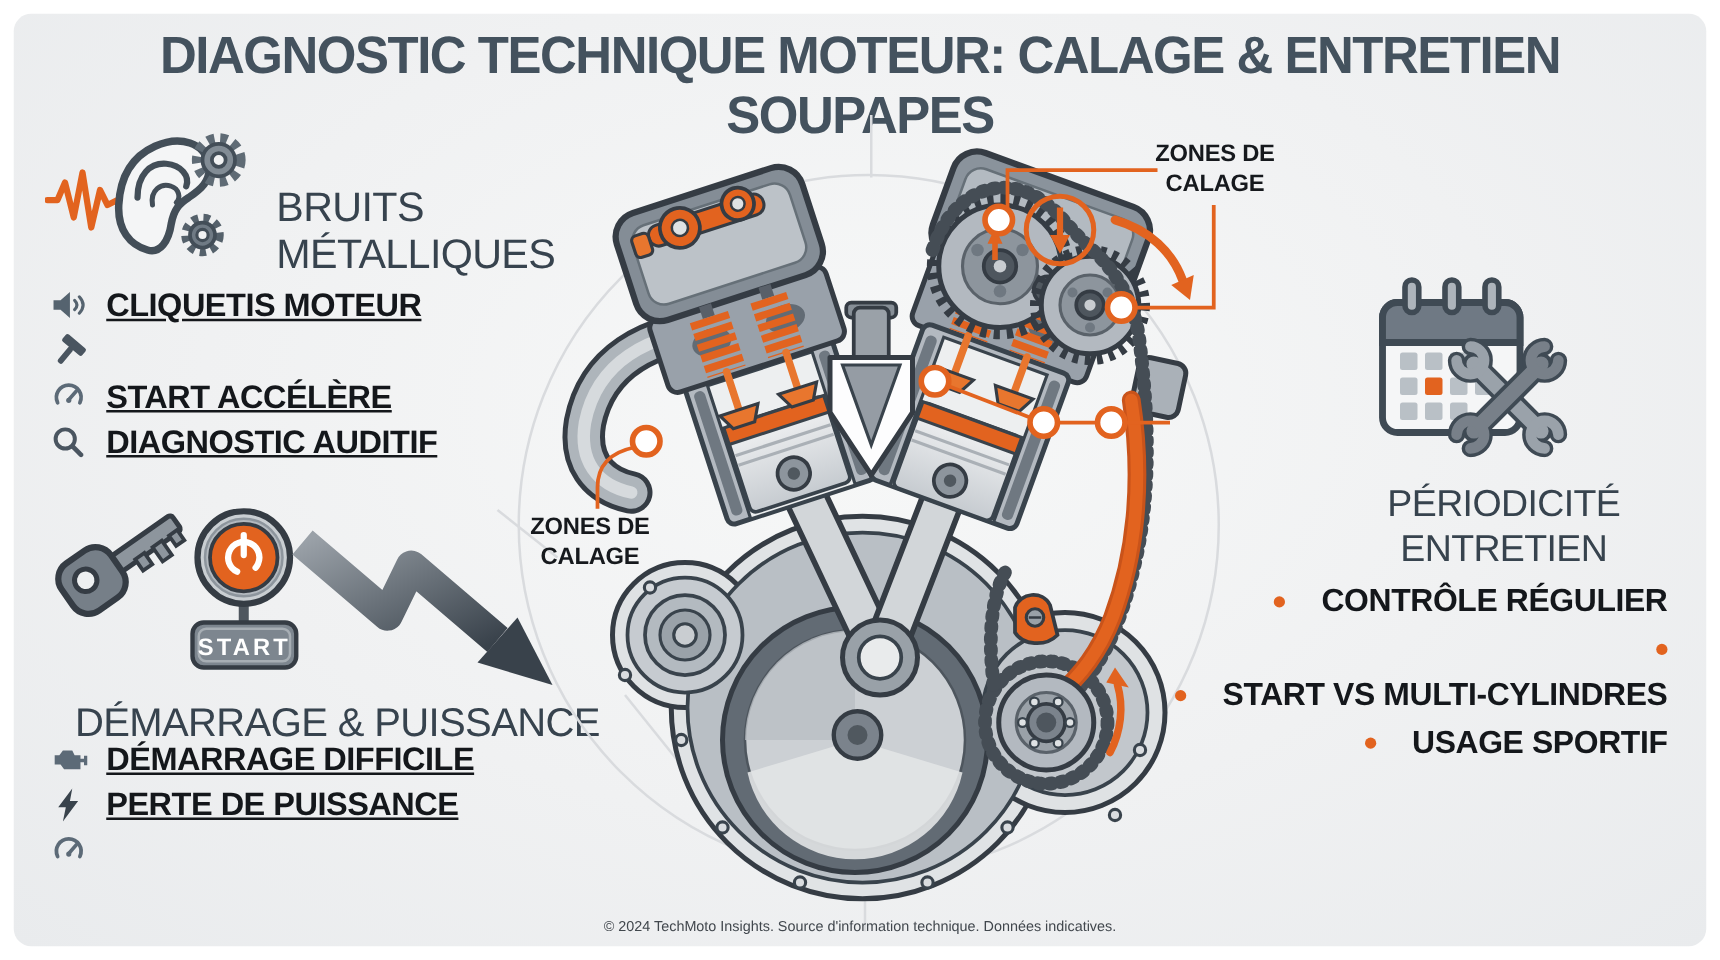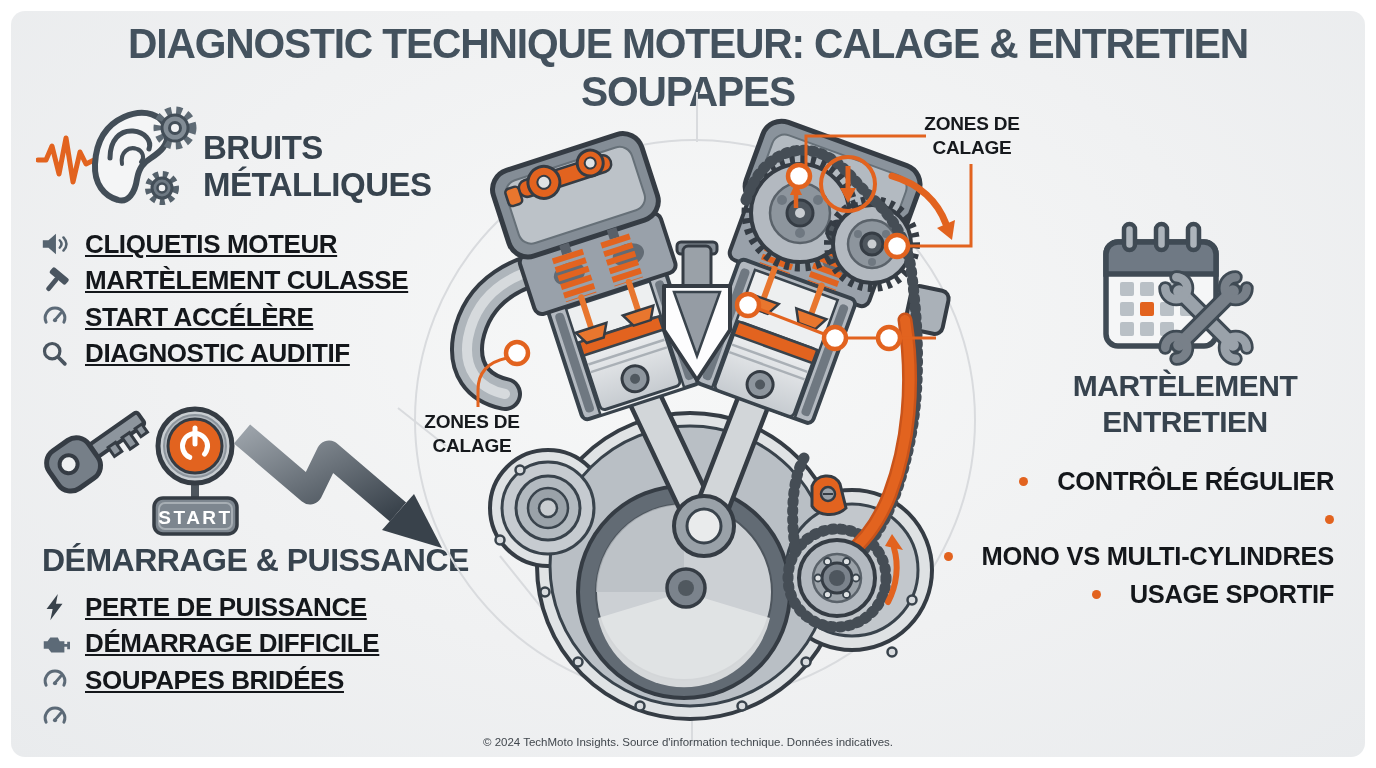--- a/index.html
+++ b/index.html
@@ -2,21 +2,21 @@
 <html><head>
 <meta charset="utf-8">
 <style>
   html,body{margin:0;padding:0;}
   body{width:1376px;height:768px;background:#ffffff;font-family:"Liberation Sans",sans-serif;overflow:hidden;position:relative;}
   .page{position:absolute;inset:0;}
   .panel{position:absolute;left:11px;top:11px;right:11px;bottom:11px;border-radius:14px;
          background:radial-gradient(ellipse at 50% 42%, #f7f8f8 0%, #f0f1f2 55%, #e9ebed 100%);}
   .title{position:absolute;top:20px;left:0;width:100%;text-align:center;margin:0;
          font-size:42px;font-weight:800;color:#44525E;letter-spacing:-1.2px;transform:scaleX(.97);}
-  .h2{position:absolute;margin:0;font-weight:700;color:#37434E;letter-spacing:-.5px;}
+  .h2{position:absolute;margin:18px;font-weight:400;color:#37434E;letter-spacing:-.5px;}
   .h2.noises{left:203px;top:129px;font-size:33px;line-height:37px;}
   .h2.starting{left:42px;top:542px;font-size:32px;line-height:36px;white-space:nowrap;}
   .h2.maint{left:1035px;top:368px;width:300px;font-size:30px;line-height:36px;text-align:center;}
   .sym-list{position:absolute;list-style:none;margin:0;padding:0;}
   .sym-list li{display:flex;align-items:center;height:36.5px;gap:15px;}
   .sym-list .icon{width:30px;height:30px;flex:0 0 30px;display:block;}
   .sym-list .label{font-size:26px;font-weight:800;color:#14171B;letter-spacing:-.4px;white-space:nowrap;text-decoration:underline;}
   #list-noises{left:40px;top:226px;}
   #list-starting{left:40px;top:589px;}
   .right-list{position:absolute;right:42px;top:463px;list-style:none;margin:0;padding:0;}
@@ -71,21 +71,20 @@
       </svg>
       <span class="label">CLIQUETIS MOTEUR</span>
     </li>
     <li>
       <svg class="icon" viewBox="0 0 32 32">
         <g transform="rotate(40 16 16)" fill="#4A5560">
           <rect x="5" y="5" width="22" height="8" rx="2"></rect>
           <rect x="13.5" y="12" width="5" height="17" rx="2"></rect>
         </g>
       </svg>
-      <span class="label">MARTÈLEMENT CULASSE</span>
     </li>
     <li>
       <svg class="icon" viewBox="0 0 32 32">
         <path d="M6.5,21.5 A10.5,10.5 0 1 1 25.5,21.5" fill="none" stroke="#5C6A77" stroke-width="3.2" stroke-linecap="round"></path>
         <line x1="16" y1="19" x2="22.5" y2="11.5" stroke="#5C6A77" stroke-width="3" stroke-linecap="round"></line>
         <circle cx="16" cy="19.5" r="2.2" fill="#5C6A77"></circle>
       </svg>
       <span class="label">START ACCÉLÈRE</span>
     </li>
     <li>
@@ -129,37 +128,29 @@
     </defs>
     <path d="M10,16 L78,74 L97,35 L166,94" fill="none" stroke="url(#zg)" stroke-width="25" stroke-linejoin="round"></path>
     <polygon points="150,112 182,76 210,130" fill="#39424B"></polygon>
   </svg>
 
   <h2 class="h2 starting">DÉMARRAGE &amp; PUISSANCE</h2>
 
   <ul class="sym-list" id="list-starting">
     <li>
       <svg class="icon" viewBox="0 0 32 32">
+        <path d="M4,13 h4 l3,-4 h8 l2,4 h5 v3 h3 v-2.5 h3 v8 h-3 v-2.5 h-3 v6 h-14 l-3,-4 H4 z" fill="#5C6A77"></path>
+      </svg>
+      <span class="label">DÉMARRAGE DIFFICILE</span>
+    </li>
+    <li>
+      <svg class="icon" viewBox="0 0 32 32">
         <polygon points="19,2 7,18 13.5,18 11,30 24,12.5 17,12.5" fill="#39434C"></polygon>
       </svg>
       <span class="label">PERTE DE PUISSANCE</span>
-    </li>
-    <li>
-      <svg class="icon" viewBox="0 0 32 32">
-        <path d="M4,13 h4 l3,-4 h8 l2,4 h5 v3 h3 v-2.5 h3 v8 h-3 v-2.5 h-3 v6 h-14 l-3,-4 H4 z" fill="#5C6A77"></path>
-      </svg>
-      <span class="label">DÉMARRAGE DIFFICILE</span>
-    </li>
-    <li>
-      <svg class="icon" viewBox="0 0 32 32">
-        <path d="M6.5,21.5 A10.5,10.5 0 1 1 25.5,21.5" fill="none" stroke="#5C6A77" stroke-width="3.2" stroke-linecap="round"></path>
-        <line x1="16" y1="19" x2="22.5" y2="11.5" stroke="#5C6A77" stroke-width="3" stroke-linecap="round"></line>
-        <circle cx="16" cy="19.5" r="2.2" fill="#5C6A77"></circle>
-      </svg>
-      <span class="label">SOUPAPES BRIDÉES</span>
     </li>
     <li>
       <svg class="icon" viewBox="0 0 32 32">
         <path d="M6.5,21.5 A10.5,10.5 0 1 1 25.5,21.5" fill="none" stroke="#5C6A77" stroke-width="3.2" stroke-linecap="round"></path>
         <line x1="16" y1="19" x2="22.5" y2="11.5" stroke="#5C6A77" stroke-width="3" stroke-linecap="round"></line>
         <circle cx="16" cy="19.5" r="2.2" fill="#5C6A77"></circle>
       </svg>
     </li>
   </ul>
 
@@ -418,35 +409,35 @@
         <path d="M49.8,-7.8 A11,11 0 1 0 49.8,7.8" fill="none" stroke="#3F4A54" stroke-width="14" stroke-linecap="round"></path>
         <path d="M-49.8,7.8 A11,11 0 1 0 -49.8,-7.8" fill="none" stroke="#3F4A54" stroke-width="14" stroke-linecap="round"></path>
         <line x1="-38" y1="0" x2="38" y2="0" stroke="#788089" stroke-width="12" stroke-linecap="round"></line>
         <path d="M49.8,-7.8 A11,11 0 1 0 49.8,7.8" fill="none" stroke="#788089" stroke-width="8.5" stroke-linecap="round"></path>
         <path d="M-49.8,7.8 A11,11 0 1 0 -49.8,-7.8" fill="none" stroke="#788089" stroke-width="8.5" stroke-linecap="round"></path>
       </g>
     </g>
   </svg>
 
   <h2 class="h2 maint">
-    <span>MARTÈLEMENT</span><br>
+    <span>PÉRIODICITÉ</span><br>
     <span>ENTRETIEN</span>
   </h2>
 
   <ul class="right-list">
     <li>
       <span class="bullet"></span>
       <span class="label">CONTRÔLE RÉGULIER</span>
     </li>
     <li>
       <span class="bullet"></span>
     </li>
     <li>
       <span class="bullet"></span>
-      <span class="label">MONO VS MULTI-CYLINDRES</span>
+      <span class="label">START VS MULTI-CYLINDRES</span>
     </li>
     <li>
       <span class="bullet"></span>
       <span class="label">USAGE SPORTIF</span>
     </li>
   </ul>
 
   <div class="footer">© 2024 TechMoto Insights. Source d'information technique. Données indicatives.</div>
 </div>
 

